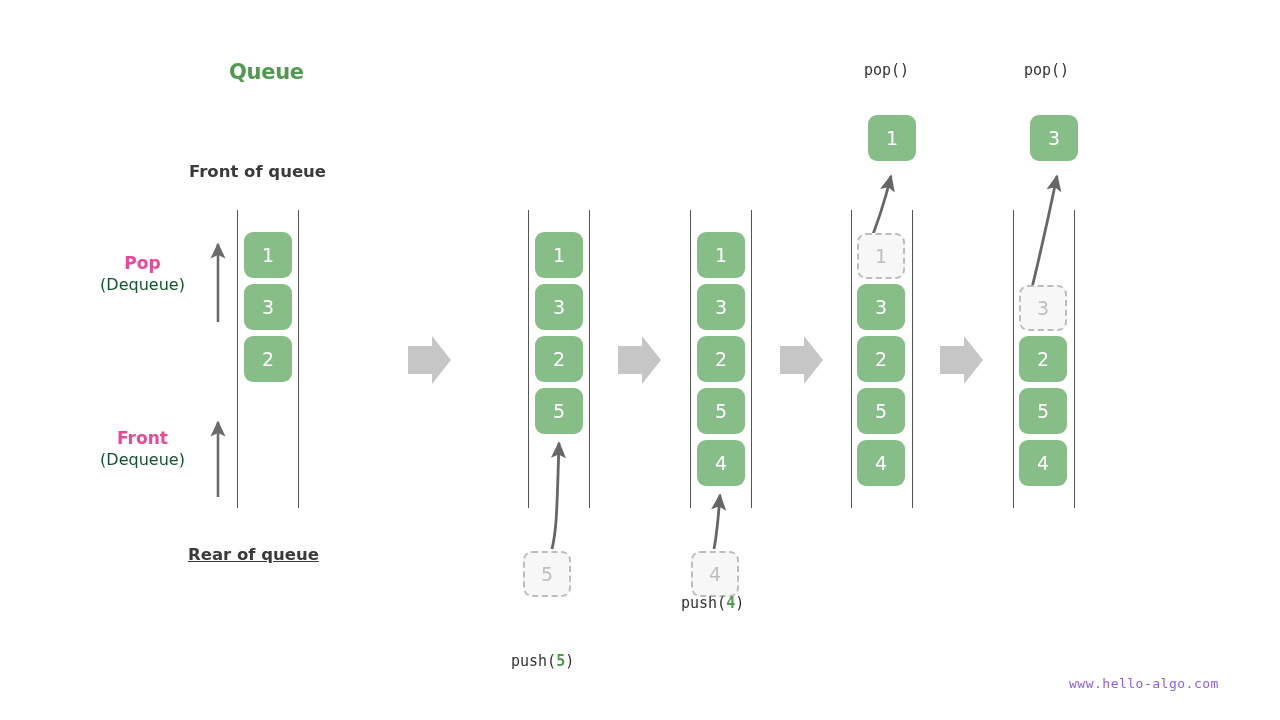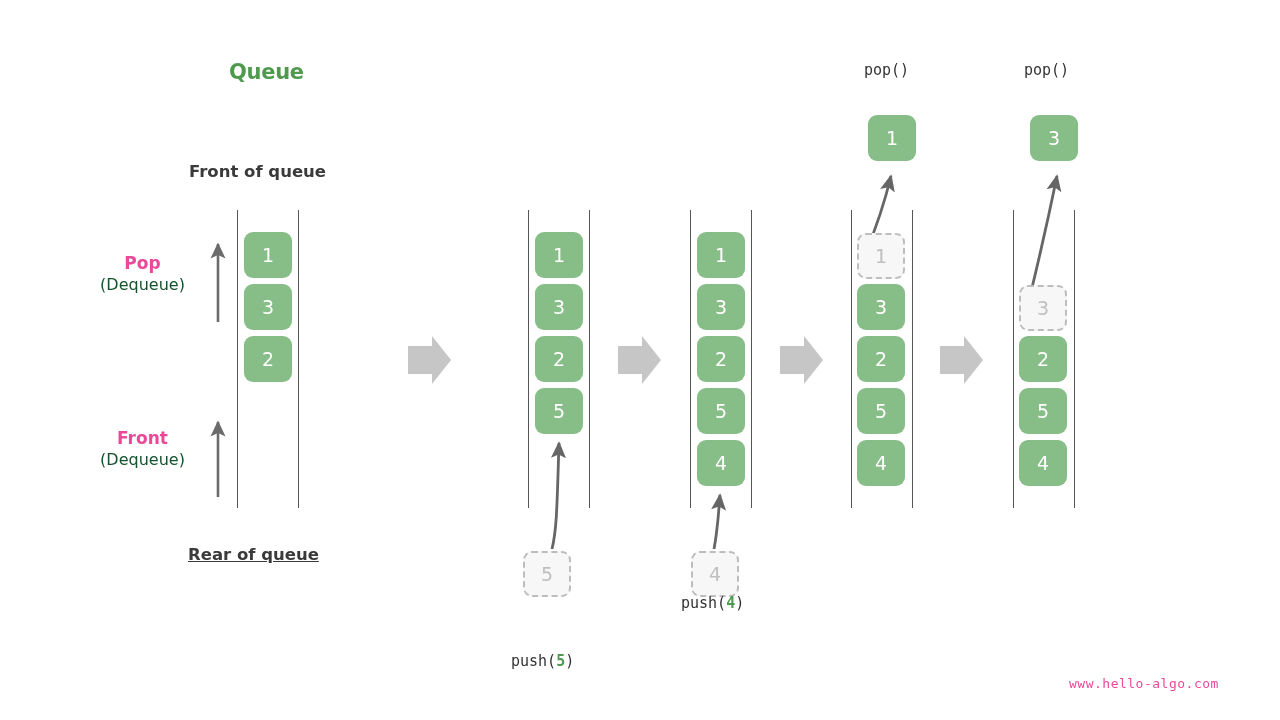--- a/index.html
+++ b/index.html
@@ -62,21 +62,21 @@
     font-family: "DejaVu Sans Mono", monospace;
     font-size: 15px;
     color: #333333;
     white-space: nowrap;
     letter-spacing: 0px;
   }
   .mono-op .arg { color: #4f9a4f; font-weight: bold; }
   .watermark {
     font-family: "DejaVu Sans Mono", monospace;
     font-size: 13px;
-    color: #ec4899;
+    color: #8b5cf6;
     white-space: nowrap;
     letter-spacing: 0.5px;
   }
 
   
   .rail {
     position: absolute;
     width: 0;
     border-left: 1.6px solid #555555;
   }

